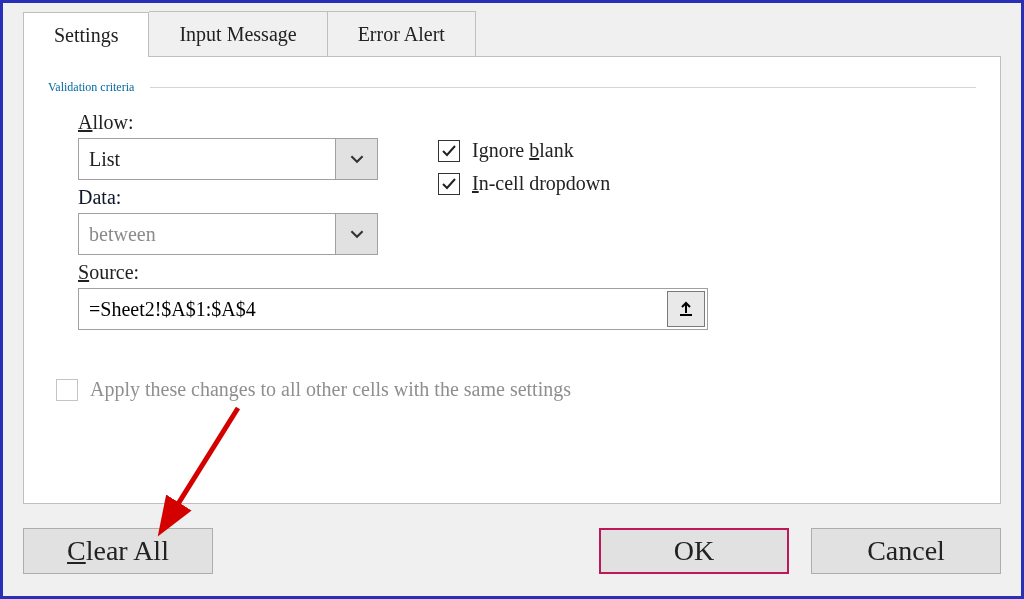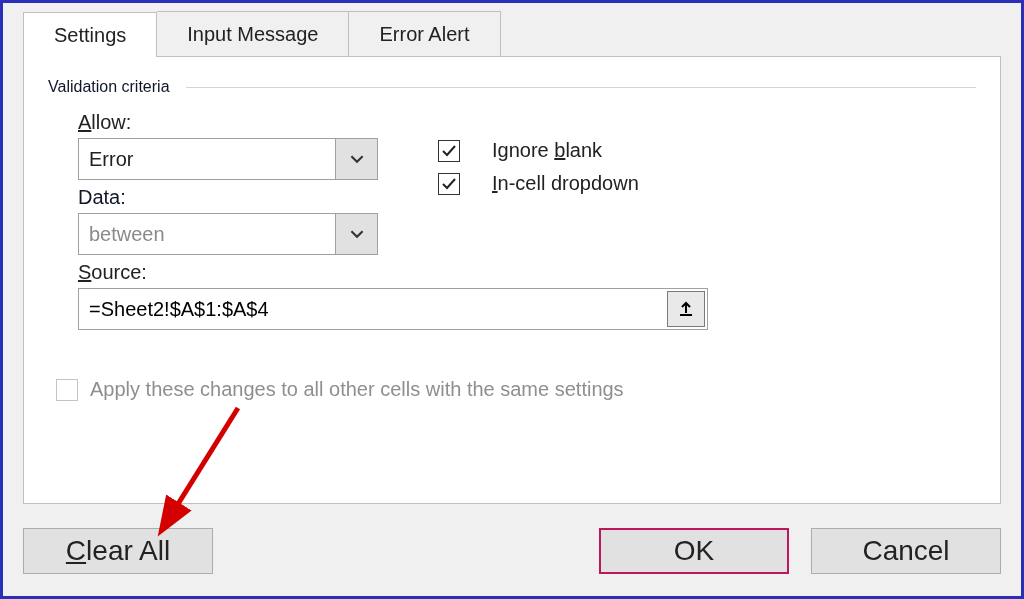--- a/index.html
+++ b/index.html
@@ -10,20 +10,21 @@
     color: #222;
     background: #fff;
   }
   .dialog {
     width: 1024px;
     height: 599px;
     border: 3px solid #2a2fb8;
     background: #f0f0f0;
     position: relative;
     overflow: hidden;
+    font-family: Liberation Serif, serif;
   }
   .tabstrip {
     position: absolute;
     top: 8px;
     left: 20px;
     right: 20px;
     height: 45px;
     display: flex;
     align-items: flex-end;
   }
@@ -51,22 +52,22 @@
     position: absolute;
     top: 53px;
     left: 20px;
     right: 20px;
     bottom: 92px;
     background: #fff;
     border: 1px solid #bfbfbf;
     padding: 20px 24px 12px 24px;
   }
   .group-title {
-    font-size: 16px;
-    color: #0f172a;
+    font-size: 12px;
+    color: #0369a1;
     background: #fff;
     padding-right: 10px;
     position: relative;
     display: inline-block;
   }
   .group-line {
     display: flex;
     align-items: center;
     margin-bottom: 8px;
   }
@@ -95,21 +96,21 @@
   .combo-text { flex: 1; padding: 0 10px; line-height: 40px; }
   .combo-btn {
     width: 42px;
     background: #e1e1e1;
     border-left: 1px solid #a0a0a0;
     display: flex;
     align-items: center;
     justify-content: center;
   }
   .chev { width: 14px; height: 14px; }
-  .cbx-row { display: flex; align-items: center; margin-bottom: 10px; font-size: 20px; gap: 20px;}
+  .cbx-row { display: flex; align-items: center; margin-bottom: 10px; font-size: 20px;}
   .cbx {
     width: 22px;
     height: 22px;
     border: 1px solid #333;
     margin-right: 12px;
     display: inline-flex;
     align-items: center;
     justify-content: center;
     background: #fff;
   }
@@ -189,21 +190,21 @@
     </div>
 
     <div class="indent">
 
       <div class="row">
         <div class="col-left">
           <div class="lbl">
             <span class="u">A</span><span>llow:</span>
           </div>
           <div class="combo">
-            <div class="combo-text">Error</div>
+            <div class="combo-text">List</div>
             <div class="combo-btn">
               <svg class="chev" viewBox="0 0 10 10">
                 <path d="M1 3 L5 7 L9 3" stroke="#333" stroke-width="1.5" fill="none"></path>
               </svg>
             </div>
           </div>
 
           <div class="lbl disabled">Data:</div>
           <div class="combo disabled">
             <div class="combo-text">between</div>

